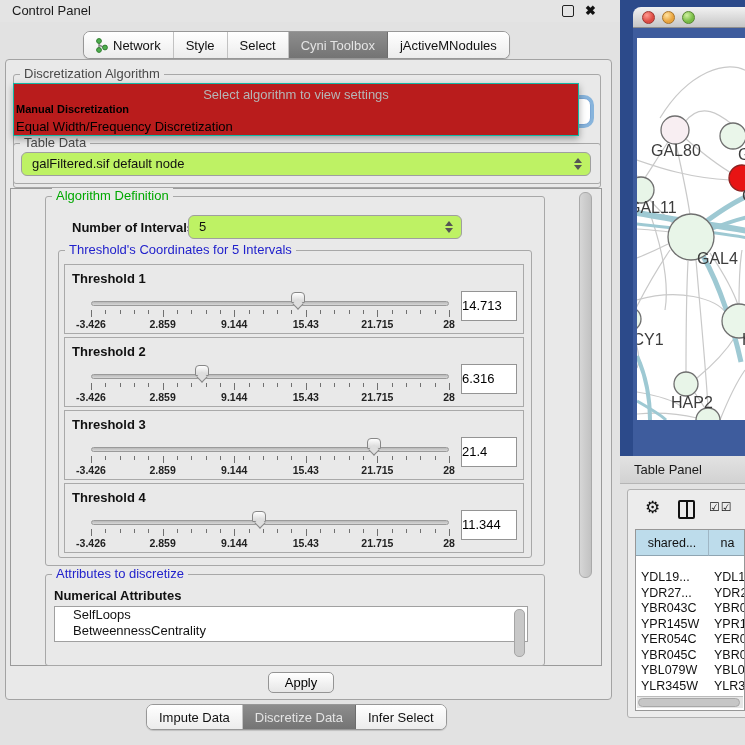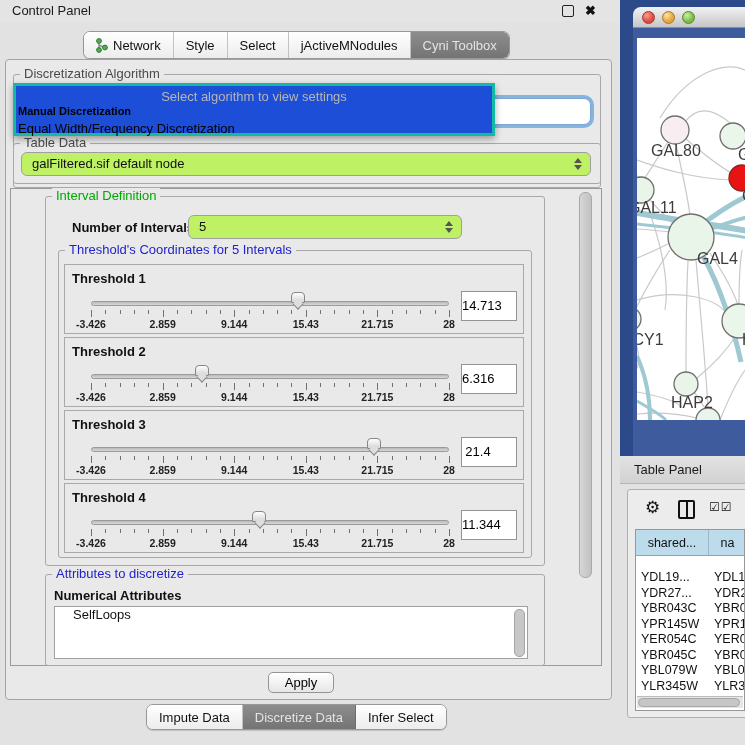--- a/index.html
+++ b/index.html
@@ -26,42 +26,42 @@
   .lg.dim{color:#4a4a4a;}
 
   .combo{position:absolute;background:#bef264;border:1px solid #9f9f9f;border-radius:6px;font-size:13px;box-sizing:border-box;}
   .combo .val{position:absolute;left:10px;top:0;line-height:22px;color:#111;white-space:nowrap;}
   .spin{position:absolute;right:8px;top:50%;width:8px;height:14px;transform:translateY(-50%);}
   .spin::before{content:"";position:absolute;left:0;top:1px;border-left:4px solid transparent;border-right:4px solid transparent;border-bottom:5px solid #555;}
   .spin::after{content:"";position:absolute;left:0;bottom:1px;border-left:4px solid transparent;border-right:4px solid transparent;border-top:5px solid #555;}
 
   .focusring{position:absolute;left:21px;top:98px;width:570px;height:27px;background:#fff;border:1px solid #7aa7d6;border-radius:7px;box-shadow:0 0 0 3px rgba(110,166,216,.8);box-sizing:border-box;}
 
-  .popup{position:absolute;left:13px;top:83px;width:482px;height:53px;background:#1d4ed8;border:3px solid #14b8a6;box-shadow:0 3px 7px rgba(0,0,0,.35);z-index:6;box-sizing:border-box;}
+  .popup{position:absolute;left:13px;top:83px;width:566px;height:53px;background:#b91c1c;border:1px solid #14b8a6;box-shadow:0 3px 7px rgba(0,0,0,.35);z-index:6;box-sizing:border-box;}
   .popup .ph{position:absolute;left:0;top:3px;width:100%;text-align:center;font-size:13px;color:#b6b6b6;}
   .popup .o1{position:absolute;left:2px;top:19px;font-size:11px;font-weight:bold;color:#000;}
   .popup .o2{position:absolute;left:2px;top:35px;font-size:13px;color:#000;}
 
   .scrollpane{position:absolute;left:10px;top:188px;width:592px;height:478px;border:1px solid #9a9a9a;background:#e9e9e9;box-sizing:border-box;}
   .vthumb{position:absolute;left:579px;top:192px;width:11px;height:384px;background:linear-gradient(90deg,#d6d6d6,#c2c2c2);border:1px solid #a9a9a9;border-radius:6px;}
 
   .blabel{position:absolute;font-size:13px;font-weight:bold;color:#111;white-space:nowrap;}
 
   .thr-panel{position:absolute;left:64px;width:460px;height:70px;border:1px solid #a9a9a9;background:#e9e9e9;box-sizing:border-box;}
   .thr-panel .tl{position:absolute;left:7px;top:6px;font-size:13px;font-weight:bold;color:#111;}
   .track{position:absolute;left:26px;top:36px;width:358px;height:5px;background:linear-gradient(#b9b9b9,#d8d8d8);border:1px solid #9a9a9a;border-radius:3px;box-sizing:border-box;}
   .handle{position:absolute;top:27px;width:14px;height:11px;background:linear-gradient(#fefefe,#d6d6d6);border:1px solid #878787;border-radius:4px 4px 1px 1px;box-sizing:border-box;}
   .handle::after{content:"";position:absolute;left:2.5px;top:6.5px;width:7px;height:7px;background:#dedede;border-right:1px solid #878787;border-bottom:1px solid #878787;transform:rotate(45deg);}
   .ticks{position:absolute;left:26px;top:45px;width:358px;height:8px;}
   .tick{position:absolute;top:0;width:1px;background:#707070;}
   .ticklbls{position:absolute;left:26px;top:53px;width:358px;height:12px;}
   .ticklbls span{position:absolute;transform:translateX(-50%);font-size:10.5px;font-weight:bold;color:#222;white-space:nowrap;}
-  .vfield{position:absolute;left:396px;top:26px;width:56px;height:30px;background:#fff;border:1px solid #949494;box-sizing:border-box;font-size:13px;text-align:center;line-height:28px;padding-right:22px;}
-
-  .listbox{position:absolute;left:54px;top:606px;width:474px;height:53px;background:#fff;border:1px solid #a0a0a0;overflow:hidden;box-sizing:border-box;}
+  .vfield{position:absolute;left:396px;top:26px;width:56px;height:30px;background:#fff;border:1px solid #949494;box-sizing:border-box;font-size:13px;text-align:left;line-height:28px;padding-right:22px;}
+
+  .listbox{position:absolute;left:54px;top:606px;width:474px;height:36px;background:#fff;border:1px solid #a0a0a0;overflow:hidden;box-sizing:border-box;}
   .listbox .li{font-size:13px;color:#111;line-height:15.5px;padding-left:18px;white-space:nowrap;}
   .lthumb{position:absolute;left:514px;top:609px;width:9px;height:46px;background:#c8c8c8;border:1px solid #a5a5a5;border-radius:5px;}
 
   .btn{position:absolute;background:linear-gradient(#ffffff,#e6e6e6);border:1px solid #949494;border-radius:5px;font-size:13px;text-align:center;box-sizing:border-box;}
 
   
   .desktop{position:absolute;left:620px;top:0;width:125px;height:456px;background:#2c4a8a;}
   .macwin{position:absolute;left:633px;top:7px;width:112px;height:449px;background:#3e5c9d;border-top-left-radius:8px;}
   .mactitle{position:absolute;left:0;top:0;width:112px;height:20px;background:linear-gradient(#f2f2f2,#c6c6c6);border-bottom:1px solid #8e8e8e;border-top-left-radius:8px;}
   .light{position:absolute;top:3.5px;width:13px;height:13px;border-radius:50%;box-sizing:border-box;}
@@ -111,25 +111,25 @@
         <circle cx="9" cy="9.5" r="2.4" fill="#4fae4f" stroke="#2f7d2f"></circle>
       </svg>
       <span>Network</span>
     </div>
     <div class="s">
         <span>Style</span>
       </div>
     <div class="s">
         <span>Select</span>
       </div>
-    <div class="s">
-        <span>jActiveMNodules</span>
-      </div>
     <div class="s sel">
         <span>Cyni Toolbox</span>
+      </div>
+    <div class="s">
+        <span>jActiveMNodules</span>
       </div>
   </div>
 
   <div class="main-panel"></div>
 
   <div class="grp" style="left:13px;top:74px;width:586px;height:108px;">
     <span class="lg dim">Discretization Algorithm</span>
   </div>
   <div class="focusring"></div>
 
@@ -138,21 +138,21 @@
   </div>
   <div class="combo" style="left:21px;top:152px;width:570px;height:24px;">
     <span class="val">galFiltered.sif default node</span>
     <span class="spin"></span>
   </div>
 
   <div class="scrollpane"></div>
   <div class="vthumb"></div>
 
   <div class="grp" style="left:45px;top:196px;width:498px;height:368px;">
-    <span class="lg green">Interval Definition</span>
+    <span class="lg green">Algorithm Definition</span>
   </div>
   <div class="blabel" style="left:72px;top:220px;">Number of Intervals</div>
   <div class="combo" style="left:188px;top:215px;width:274px;height:24px;">
     <span class="val">5</span>
     <span class="spin"></span>
   </div>
   <div class="grp" style="left:58px;top:250px;width:472px;height:306px;">
     <span class="lg blue">Threshold's Coordinates for 5 Intervals</span>
   </div>
   <div id="slider-stack">
@@ -325,20 +325,21 @@
         <div class="vfield">11.344</div>
       </div>
     </div>
 
   <div class="grp" style="left:45px;top:574px;width:498px;height:90px;">
     <span class="lg blue">Attributes to discretize</span>
   </div>
   <div class="blabel" style="left:54px;top:588px;">Numerical Attributes</div>
   <div class="listbox" id="attr-list">
       <div class="li">SelfLoops</div>
+      <div class="li">BetweennessCentrality</div>
     </div>
   <div class="lthumb"></div>
 
   <div class="btn" style="left:268px;top:672px;width:66px;height:21px;line-height:19px;">Apply</div>
 
   <div class="seg" style="left:146px;top:704px;height:24px;">
     <div class="s">
         <span>Impute Data</span>
       </div>
     <div class="s sel">

